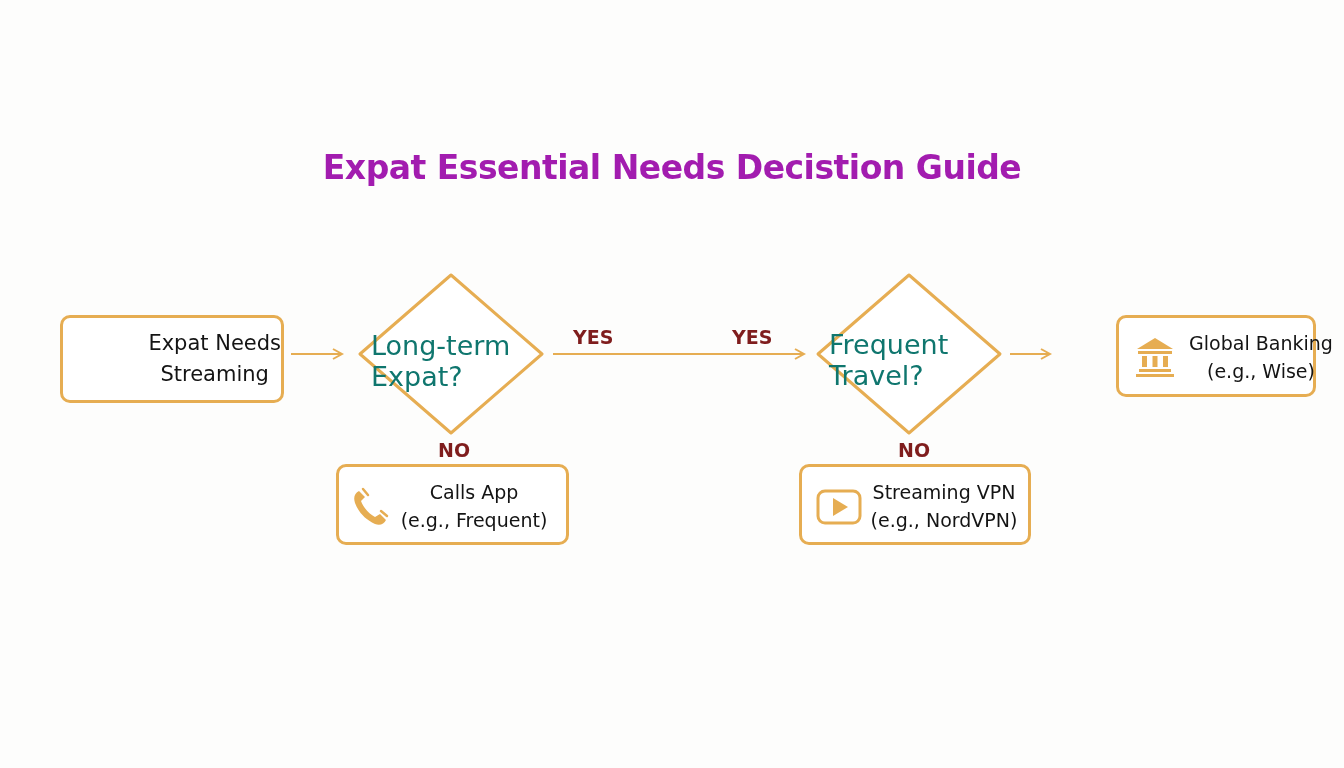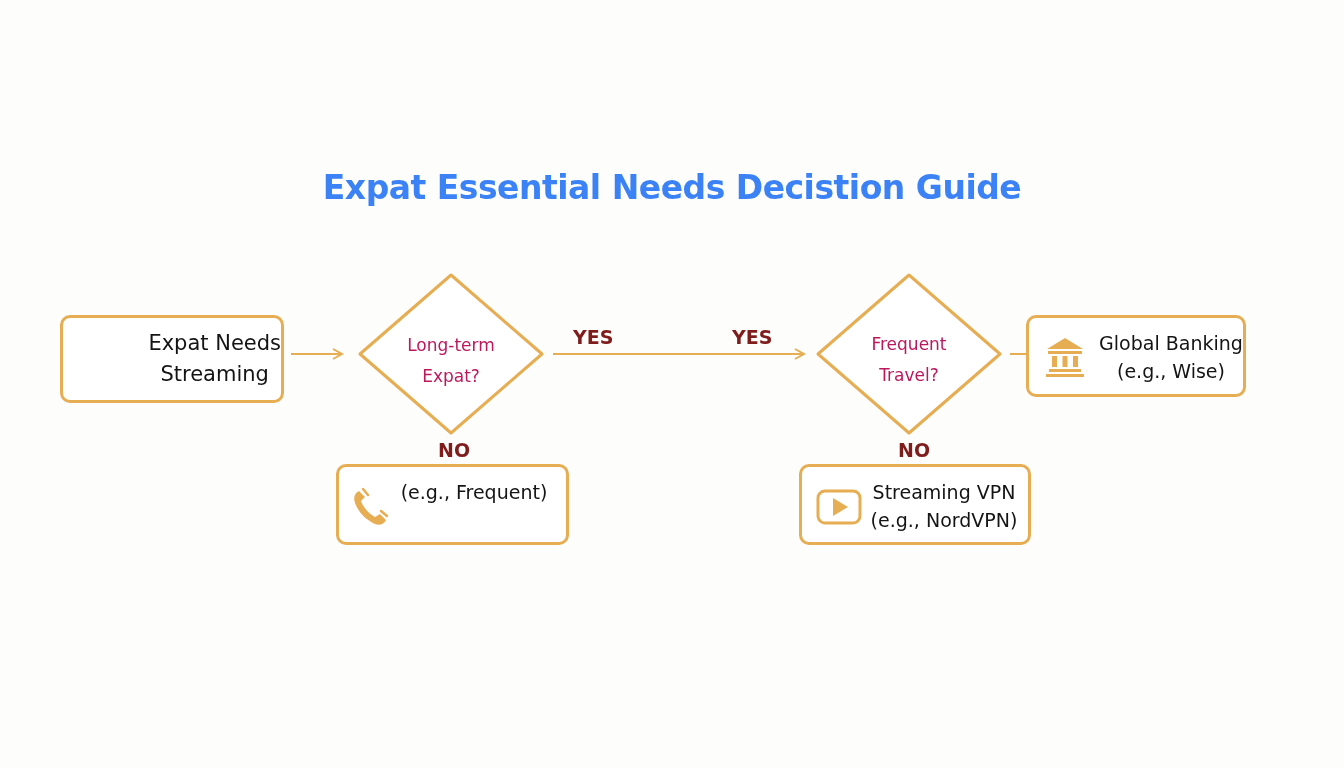--- a/index.html
+++ b/index.html
@@ -1,27 +1,27 @@
 <!DOCTYPE html>
 <html><head>
 <meta charset="utf-8">
 <style>
   html, body { margin:0; padding:0; }
   body { width:1344px; height:768px; background:#fdfdfc; position:relative; overflow:hidden;
          font-family:"DejaVu Sans", "Liberation Sans", sans-serif; color:#111; }
-  .title { position:absolute; left:0; width:1344px; top:168px; text-align:center;
-           font-size:33px; font-weight:bold; letter-spacing:-0.5px; color:#3b82f6; }
+  .title { position:absolute; left:0; width:1344px; top:148px; text-align:center;
+           font-size:33px; font-weight:bold; letter-spacing:-0.5px; color:#a21caf; }
   .box { position:absolute; border:3px solid #e6ad52; border-radius:10px; background:#fff;
          box-sizing:border-box; display:flex; align-items:center; justify-content:center; }
   .box .txt { text-align:center; font-size:21px; line-height:31px; color:#141414; }
   .box .txt2 { text-align:center; font-size:19px; line-height:28px; color:#141414; }
   .icon { position:absolute; }
   .lbl { position:absolute; font-size:19px; color:#7f1d1d;font-weight:bold; }
   svg.lines { position:absolute; left:0; top:0; }
-  .dtext { position:absolute; text-align:center; font-size:17px; line-height:31px; color:#be185d; }
+  .dtext { position:absolute; font-size:27px; line-height:31px; color:#0f766e; }
 </style>
 </head>
 <body>
 
 <div class="title">Expat Essential Needs Decistion Guide</div>
 
 <svg class="lines" width="1344" height="768">
   <defs>
     <marker id="ah" markerWidth="12" markerHeight="12" refX="10" refY="6" orient="auto" markerUnits="userSpaceOnUse">
       <path d="M1,1 L10,6 L1,11" fill="none" stroke="#e6ad52" stroke-width="2"></path>
@@ -53,21 +53,21 @@
 <div class="dtext" style="left:829px; top:329px; width:160px;">
   <div>Frequent</div>
   <div>Travel?</div>
 </div>
 
 <div class="lbl" style="left:573px; top:326px;">YES</div>
 <div class="lbl" style="left:732px; top:326px;">YES</div>
 <div class="lbl" style="left:438px; top:439px;">NO</div>
 <div class="lbl" style="left:898px; top:439px;">NO</div>
 
-<div class="box" style="left:1026px; top:315px; width:220px; height:82px; justify-content:flex-start;">
+<div class="box" style="left:1116px; top:315px; width:200px; height:82px; justify-content:flex-start;">
   <span class="icon" style="left:16px; top:18px;">
     <svg width="40" height="42" viewBox="0 0 40 42">
       <polygon points="20,2 38,13 2,13" fill="#e6ad52"></polygon>
       <rect x="3" y="15" width="34" height="3" fill="#e6ad52"></rect>
       <rect x="7" y="20" width="5" height="11" fill="#e6ad52"></rect>
       <rect x="17.5" y="20" width="5" height="11" fill="#e6ad52"></rect>
       <rect x="28" y="20" width="5" height="11" fill="#e6ad52"></rect>
       <rect x="4" y="33" width="32" height="3" fill="#e6ad52"></rect>
       <rect x="1" y="38" width="38" height="3" fill="#e6ad52"></rect>
     </svg>
@@ -80,20 +80,21 @@
 
 <div class="box" style="left:336px; top:464px; width:233px; height:81px;">
   <span class="icon" style="left:12px; top:20px;">
     <svg width="38" height="40" viewBox="0 0 38 40">
       <path d="M8,4 C4,6 2,10 4,16 C8,26 14,32 24,37 C29,39 33,37 35,33 L29,27 L24,30 C18,27 12,20 10,14 L14,10 Z" fill="#e6ad52"></path>
       <path d="M12,2 L17,8" stroke="#e6ad52" stroke-width="2.5" stroke-linecap="round"></path>
       <path d="M30,24 L36,29" stroke="#e6ad52" stroke-width="2.5" stroke-linecap="round"></path>
     </svg>
   </span>
   <div class="txt2" style="position:absolute; left:50px; width:170px; top:11px;">
+    <div>Calls App</div>
     <div>(e.g., Frequent)</div>
   </div>
 </div>
 
 <div class="box" style="left:799px; top:464px; width:232px; height:81px;">
   <span class="icon" style="left:14px; top:22px;">
     <svg width="46" height="36" viewBox="0 0 46 36">
       <rect x="2" y="2" width="42" height="32" rx="7" fill="none" stroke="#e6ad52" stroke-width="3"></rect>
       <polygon points="17,9 32,18 17,27" fill="#e6ad52"></polygon>
     </svg>

